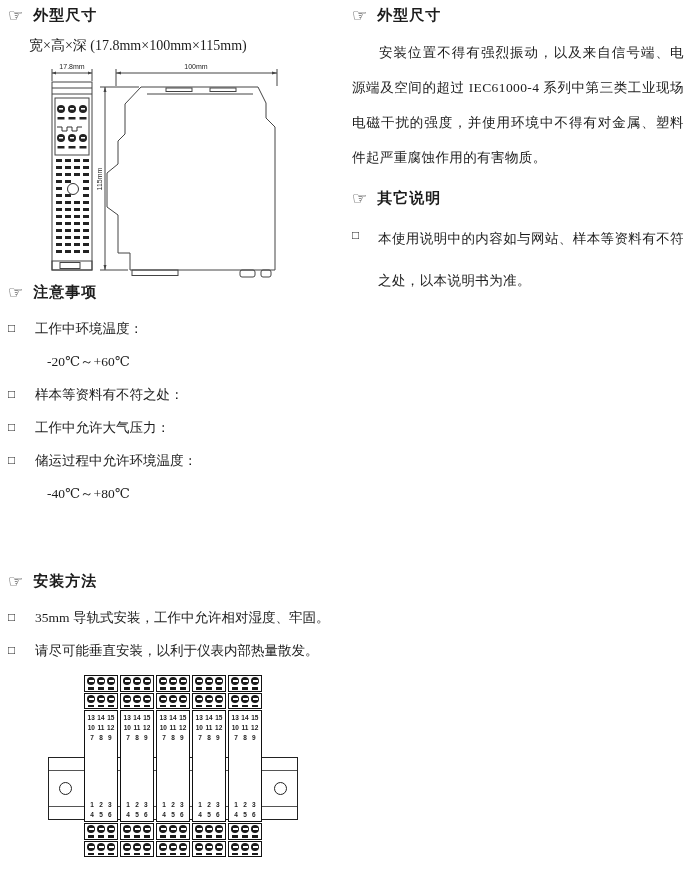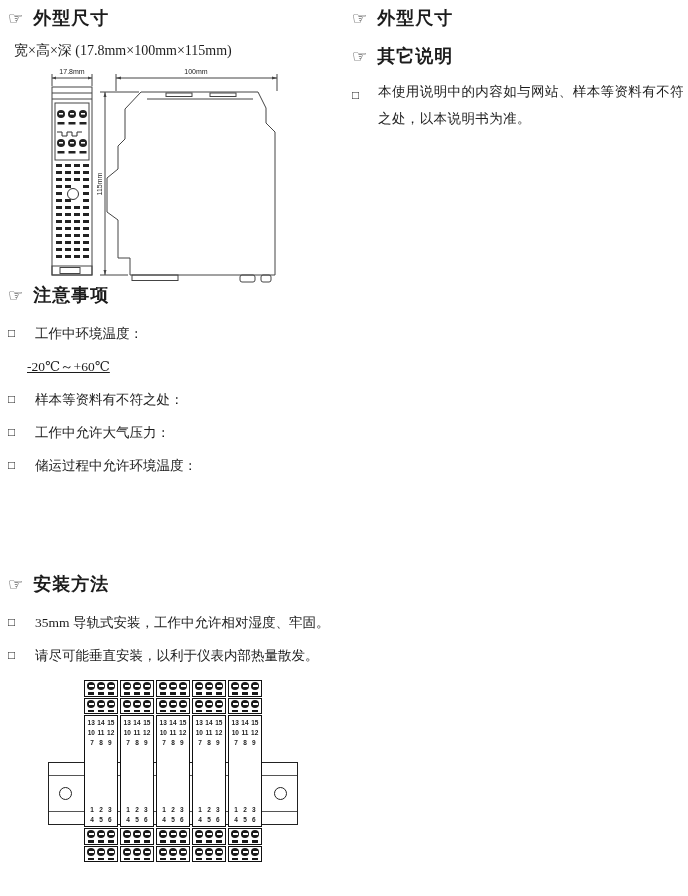--- a/index.html
+++ b/index.html
@@ -6,39 +6,39 @@
   html,body { width:688px; height:896px; background:#ffffff; overflow:hidden;
     font-family:"Liberation Serif","DejaVu Serif",serif; color:#1c1c1c; }
   .page { position:relative; width:688px; height:896px; }
   .col-left  { position:absolute; left:8px;  top:6px; width:338px; }
   .col-right { position:absolute; left:352px; top:6px; width:332px; }
 
   .sec { position:absolute; left:0; width:100%; }
   .sec-head { display:flex; align-items:center; gap:10px; margin-bottom:10px;
     font-family:"Liberation Sans","DejaVu Sans",sans-serif; }
   .hand { font-size:17px; font-weight:bold; line-height:1; }
-  .sec-title { font-size:18px; font-weight:bold; letter-spacing:1px;font-family:Liberation Serif, serif; }
-
-  .subtitle { margin:12px 0 2px 6px; font-size:14px; }
+  .sec-title { font-size:15px; font-weight:bold; letter-spacing:1px;font-family:Liberation Serif, serif; }
+
+  .subtitle { margin:12px 0 2px 21px; font-size:14px; }
 
   
   .dim-svg { display:block; margin:2px 0 0 36px; }
 
   
   .blist { font-size:13.5px; }
   .bitem { display:grid; grid-template-columns:27px 1fr; line-height:33px; }
   .bullet { font-size:12px; line-height:33px; }
-  .bvalue { margin-left:19px; line-height:33px;text-decoration:underline; }
+  .bvalue { margin-left:39px; line-height:33px; }
   .env-item { margin-bottom:0; }
 
   
   .para { font-size:13.5px; line-height:35px; text-align:justify;
     text-indent:2em; letter-spacing:0.4px; }
   .note-item { display:grid; grid-template-columns:26px 1fr; font-size:13.5px; }
-  .note-item .txt { line-height:27px; text-align:justify; letter-spacing:0.4px; }
+  .note-item .txt { line-height:42px; text-align:justify; letter-spacing:0.4px; }
   .note-item .bullet { line-height:35px; }
 
   
   .install-diagram { position:relative; width:250px; margin:8px 0 0 40px; height:212px; }
   .rail-plate { position:absolute; left:0; right:0; top:82px; height:63px;
     border:1.5px solid #222; background:#fff; z-index:0; }
   .rail-line-top { position:absolute; left:0; right:0; top:12px; border-top:1px solid #555; }
   .rail-line-bot { position:absolute; left:0; right:0; bottom:12px; border-top:1px solid #555; }
   .rail-hole { position:absolute; top:50%; width:13px; height:13px; margin-top:-7px;
     border:1.3px solid #222; border-radius:50%; background:#fff; }
@@ -224,20 +224,21 @@
           <div class="bitem">
             <span class="bullet">□</span>
             <span>工作中允许大气压力：</span>
           </div>
         </div>
         <div class="env-item">
           <div class="bitem">
             <span class="bullet">□</span>
             <span>储运过程中允许环境温度：</span>
           </div>
+          <div class="bvalue">-40℃～+80℃</div>
         </div>
       </div>
     </div>
 
     <div class="sec" style="top:566px;">
       <div class="sec-head">
         <span class="hand">☞</span>
         <span class="sec-title">安装方法</span>
       </div>
       <div class="blist">
@@ -670,20 +671,21 @@
     </div>
   </div>
 
   <div class="col-right">
 
     <div>
       <div class="sec-head">
         <span class="hand">☞</span>
         <span class="sec-title">外型尺寸</span>
       </div>
+      <div class="para">安装位置不得有强烈振动，以及来自信号端、电源端及空间的超过 IEC61000-4 系列中第三类工业现场电磁干扰的强度，并使用环境中不得有对金属、塑料件起严重腐蚀作用的有害物质。</div>
     </div>
 
     <div style="margin-top:14px;">
       <div class="sec-head">
         <span class="hand">☞</span>
         <span class="sec-title">其它说明</span>
       </div>
       <div class="note-item">
         <span class="bullet">□</span>
         <span class="txt">本使用说明中的内容如与网站、样本等资料有不符之处，以本说明书为准。</span>

